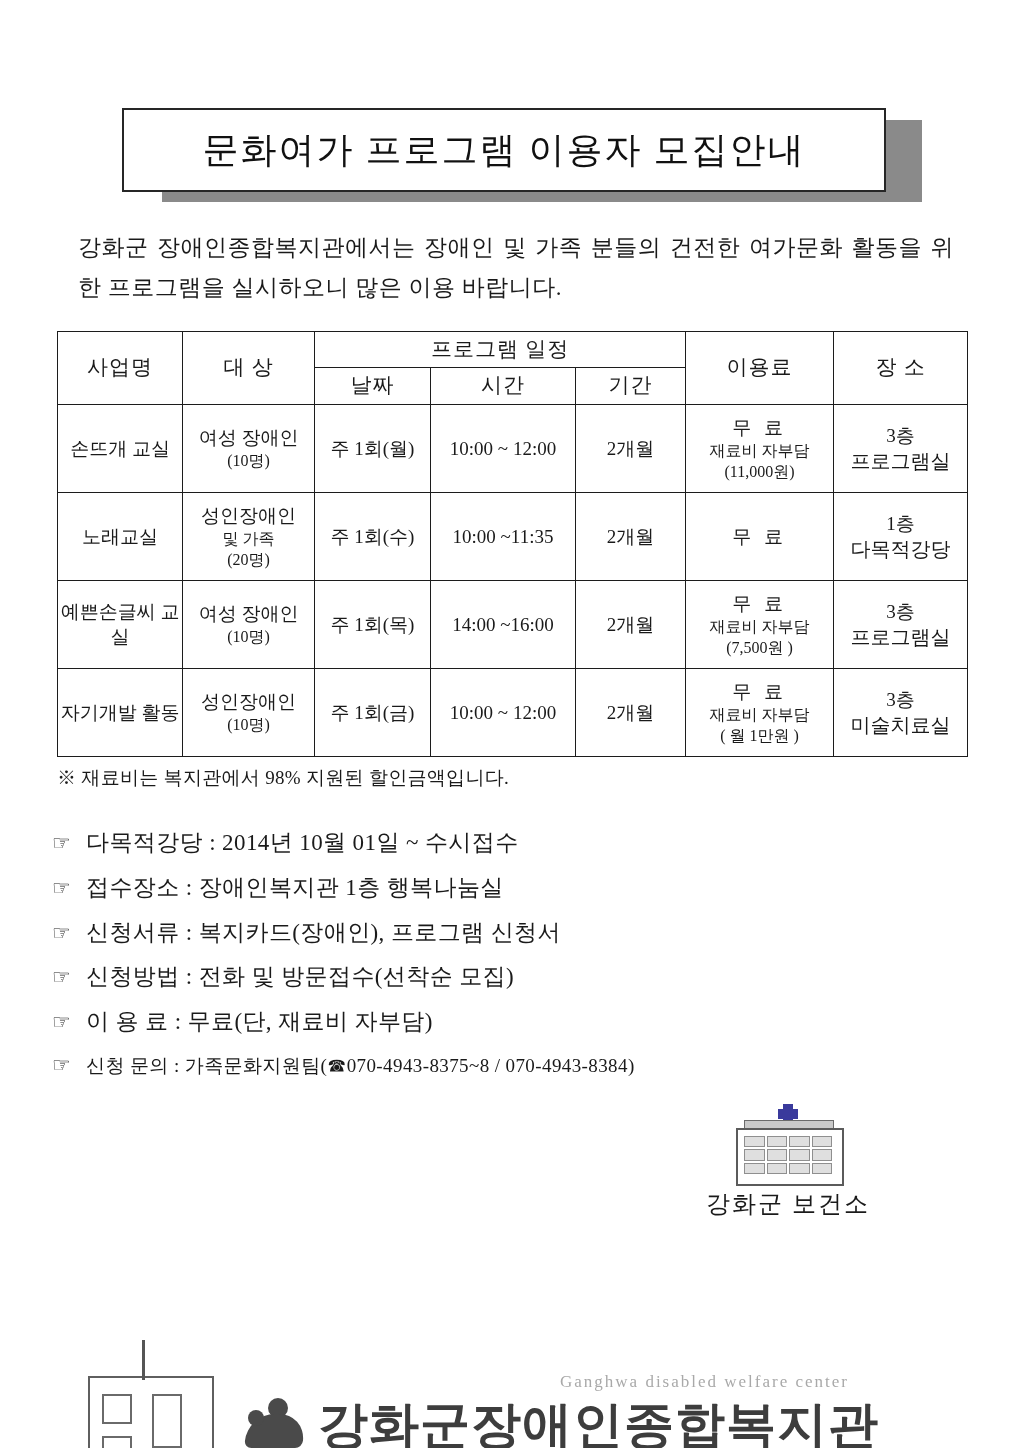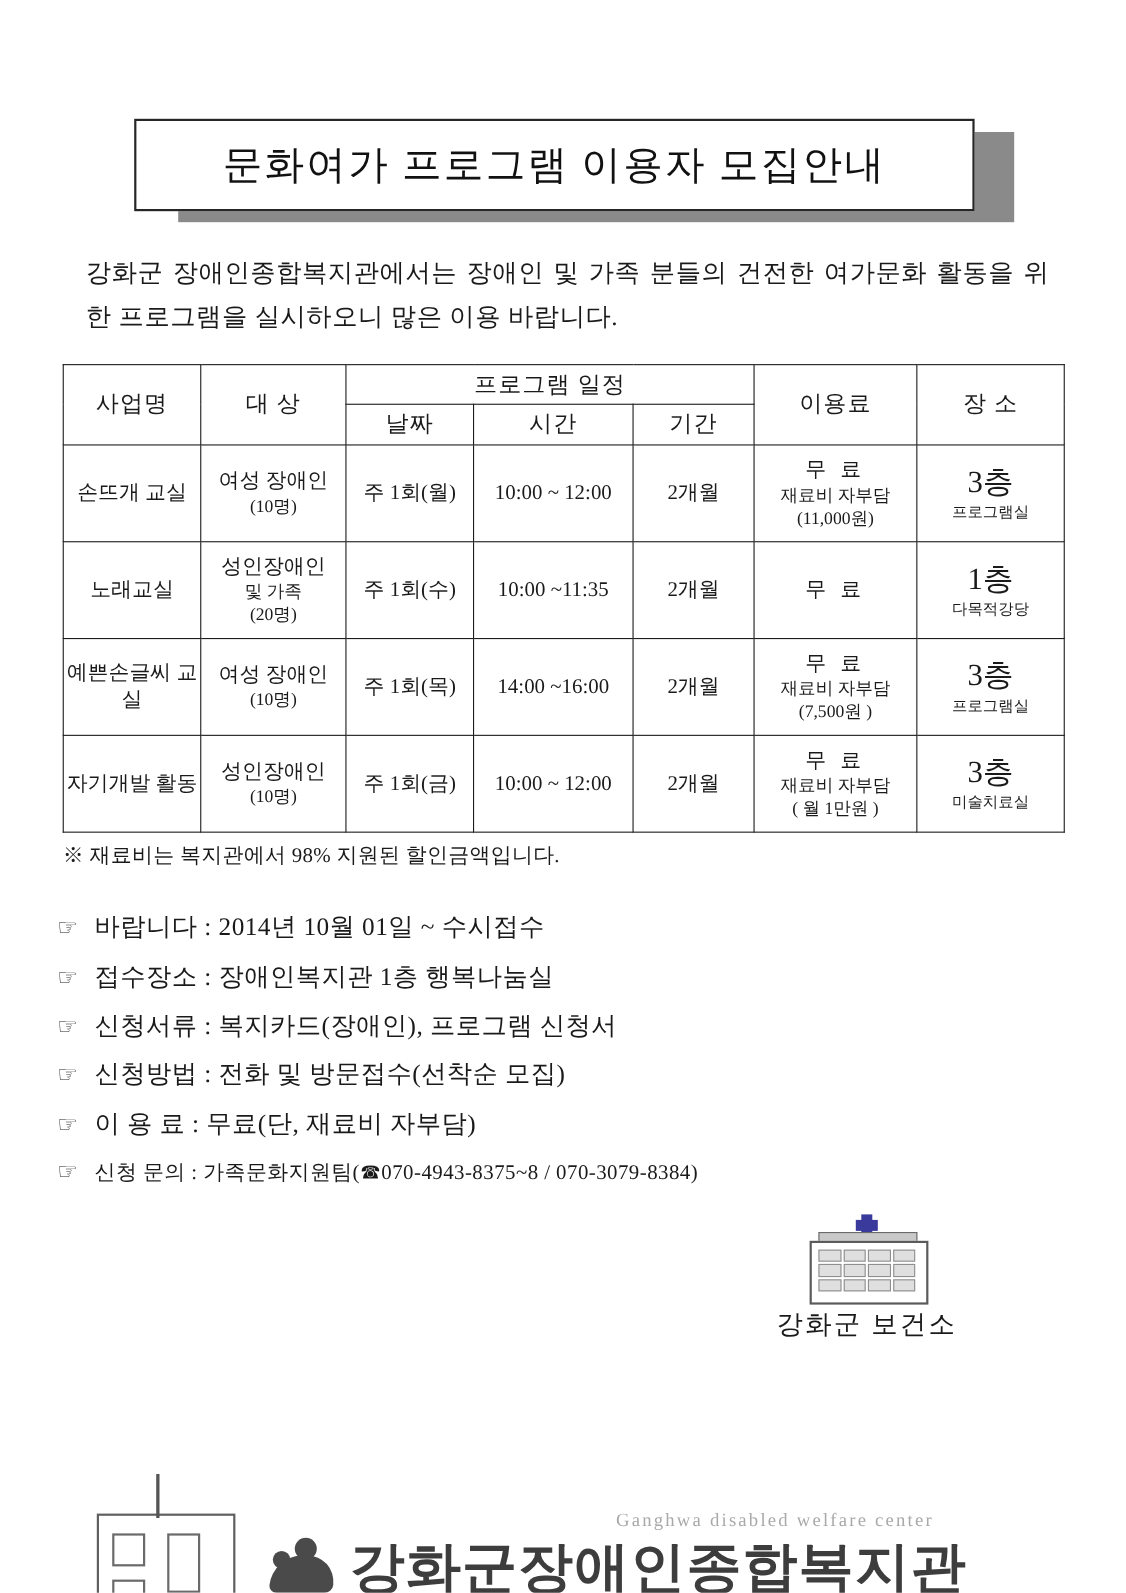--- a/index.html
+++ b/index.html
@@ -93,22 +93,22 @@
   .col-name   { width: 125px; }
   .col-target { width: 132px; }
   .col-date   { width: 116px; }
   .col-time   { width: 145px; }
   .col-period { width: 110px; }
   .col-fee    { width: 148px; }
   .col-place  { width: 134px; }
   .cell-sub { font-size: 16px; display: block; }
   .row-h { height: 88px; }
   .fee-line1 { letter-spacing: 4px; }
-  .place-line1 { font-size: 28px; }
-  .place-line2 { font-size: 14px; }
+  .place-line1 { font-size: 19px; }
+  .place-line2 { font-size: 20px; }
 
   
   .table-note {
     margin: 8px 0 0 57px;
     font-size: 19px;
     letter-spacing: 0.3px;
   }
 
   
   .bullets {
@@ -487,41 +487,41 @@
         </td>
       </tr>
     </tbody>
   </table>
 
   <div class="table-note">※ 재료비는 복지관에서 98% 지원된 할인금액입니다.</div>
 
   <ul class="bullets">
     <li>
       <span class="hand">☞</span>
-      <span>바랍니다 : 2014년 10월 01일 ~ 수시접수</span>
+      <span>다목적강당 : 2014년 10월 01일 ~ 수시접수</span>
     </li>
     <li>
       <span class="hand">☞</span>
       <span>접수장소 : 장애인복지관 1층 행복나눔실</span>
     </li>
     <li>
       <span class="hand">☞</span>
       <span>신청서류 : 복지카드(장애인), 프로그램 신청서</span>
     </li>
     <li>
       <span class="hand">☞</span>
       <span>신청방법 : 전화 및 방문접수(선착순 모집)</span>
     </li>
     <li>
       <span class="hand">☞</span>
       <span>이 용 료 : 무료(단, 재료비 자부담)</span>
     </li>
     <li>
       <span class="hand">☞</span>
-      <span class="phone-icon">신청 문의 : 가족문화지원팀(☎070-4943-8375~8 / 070-3079-8384)</span>
+      <span class="phone-icon">신청 문의 : 가족문화지원팀(☎070-4943-8375~8 / 070-4943-8384)</span>
     </li>
   </ul>
 
   <div class="map-area">
 
 
     <div class="landmark" style="left: 706px; top: 0px;">
       <div class="health-art">
         <span class="cross-v"></span>
           <span class="cross-h"></span>

